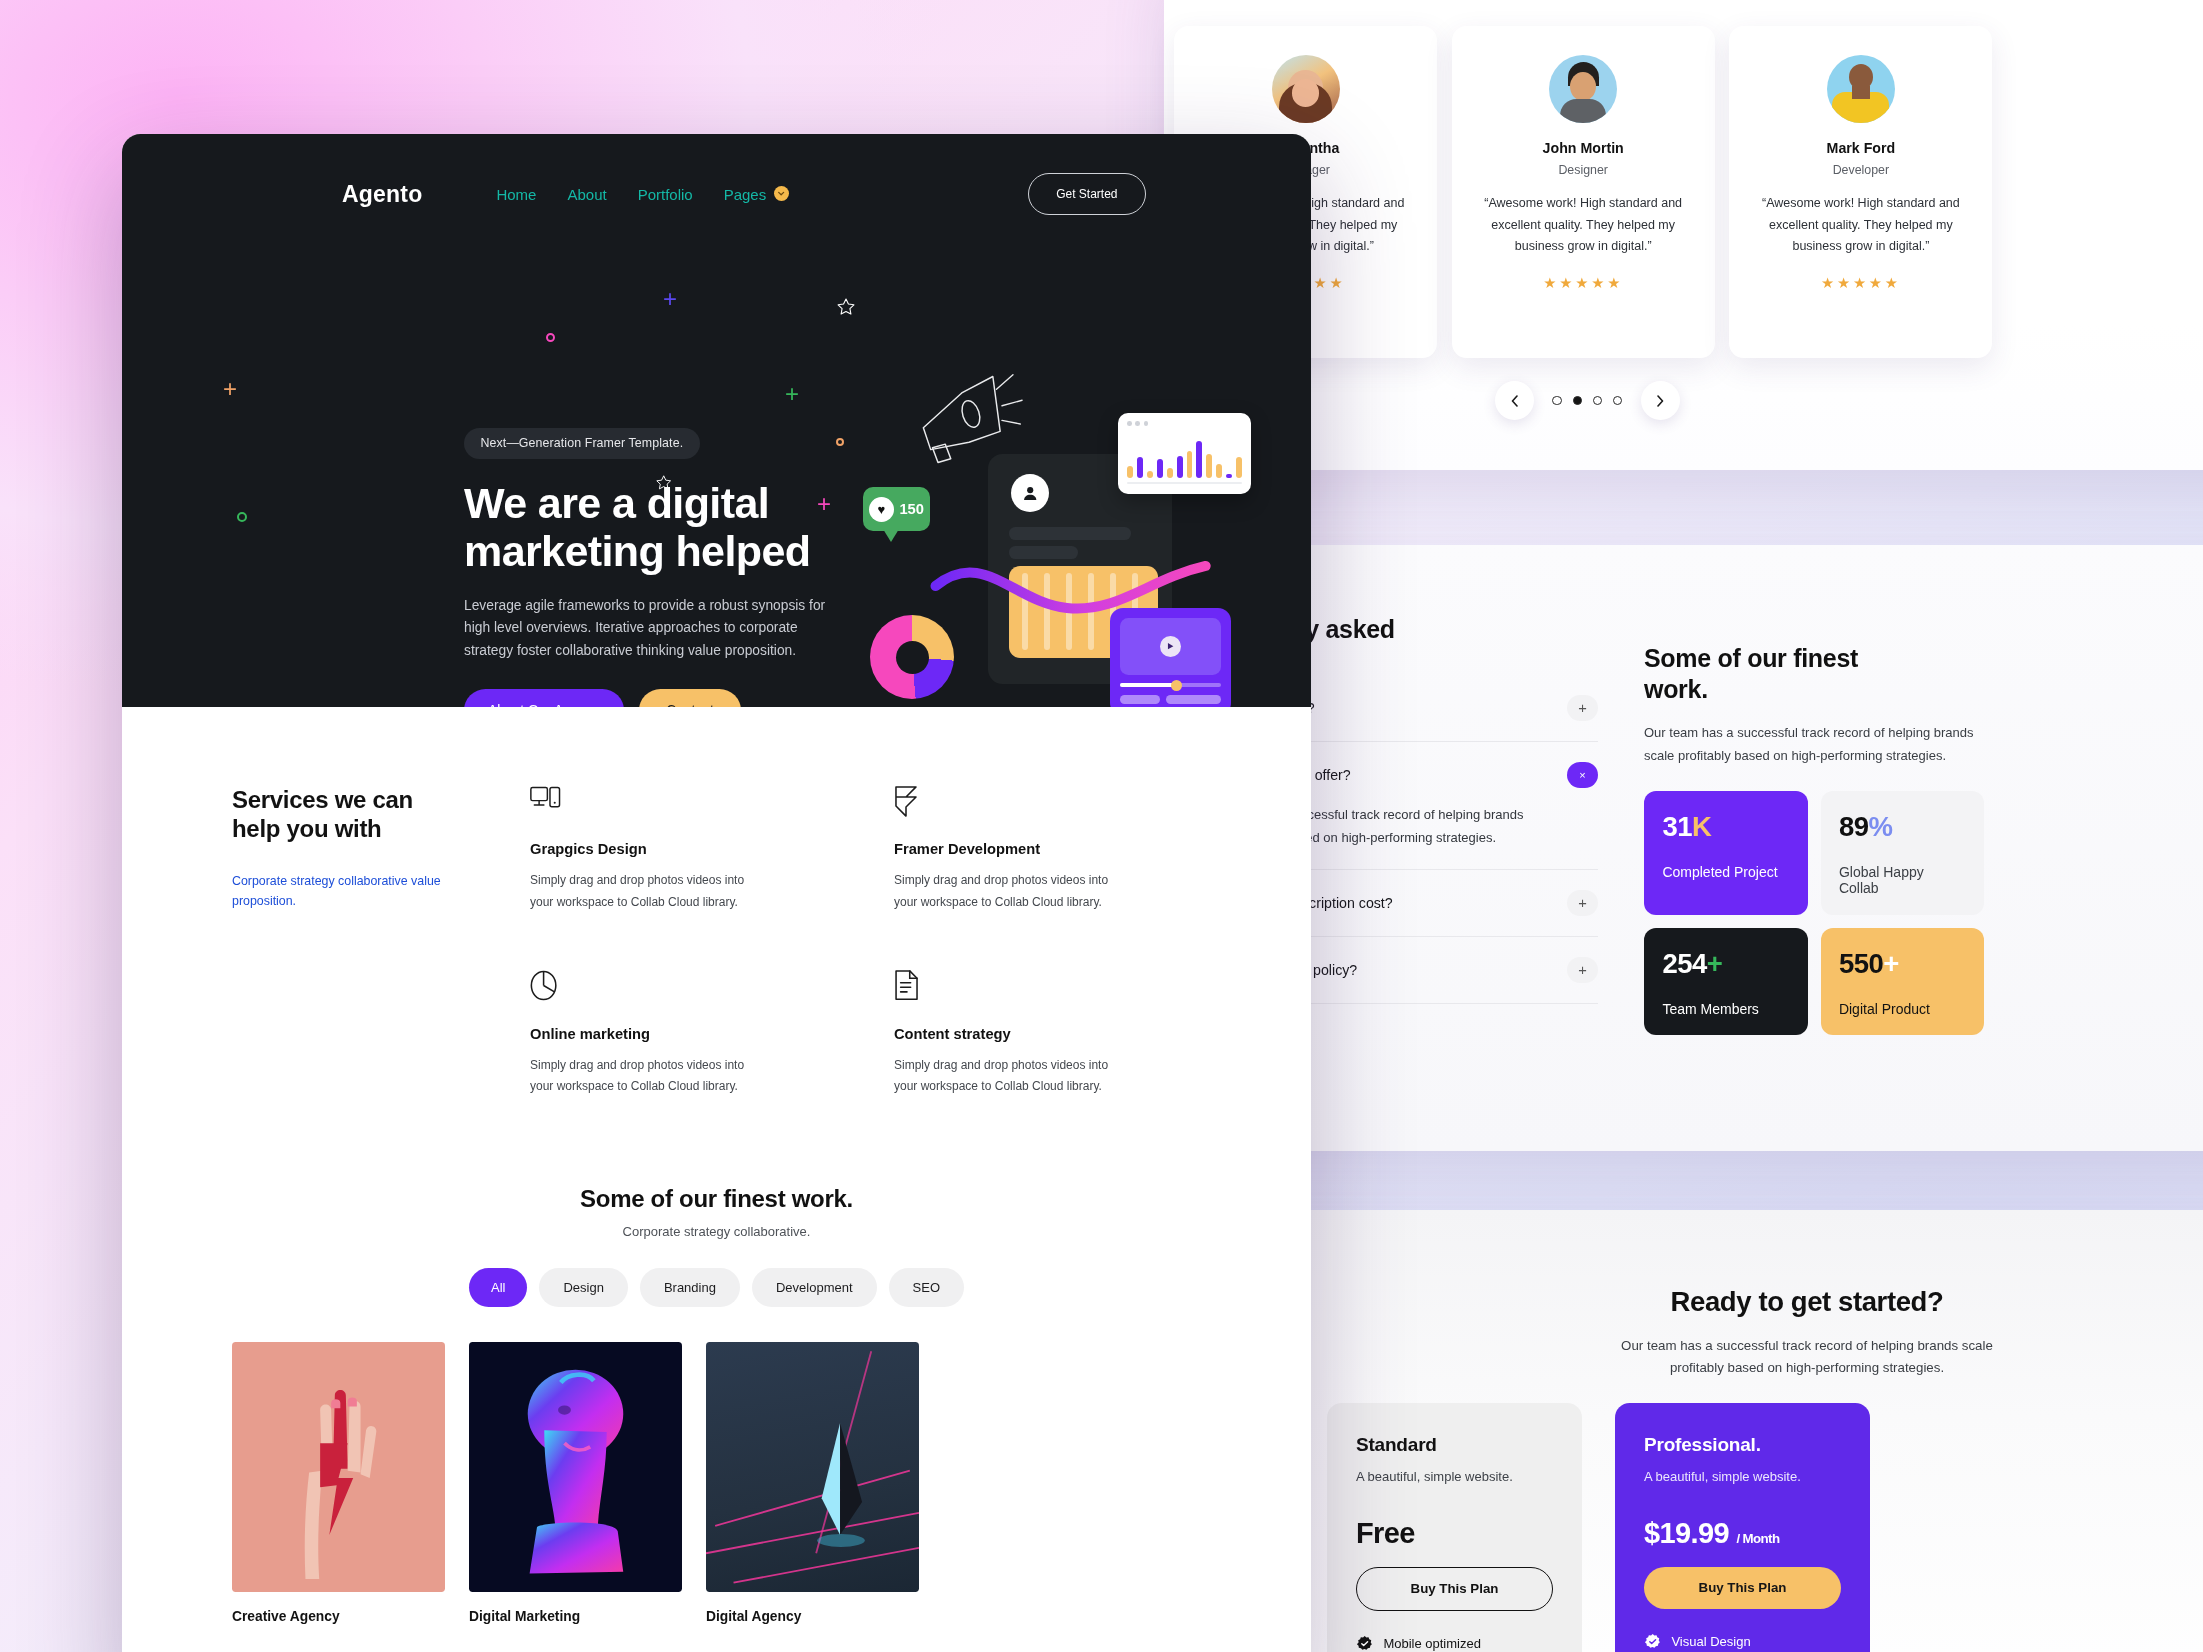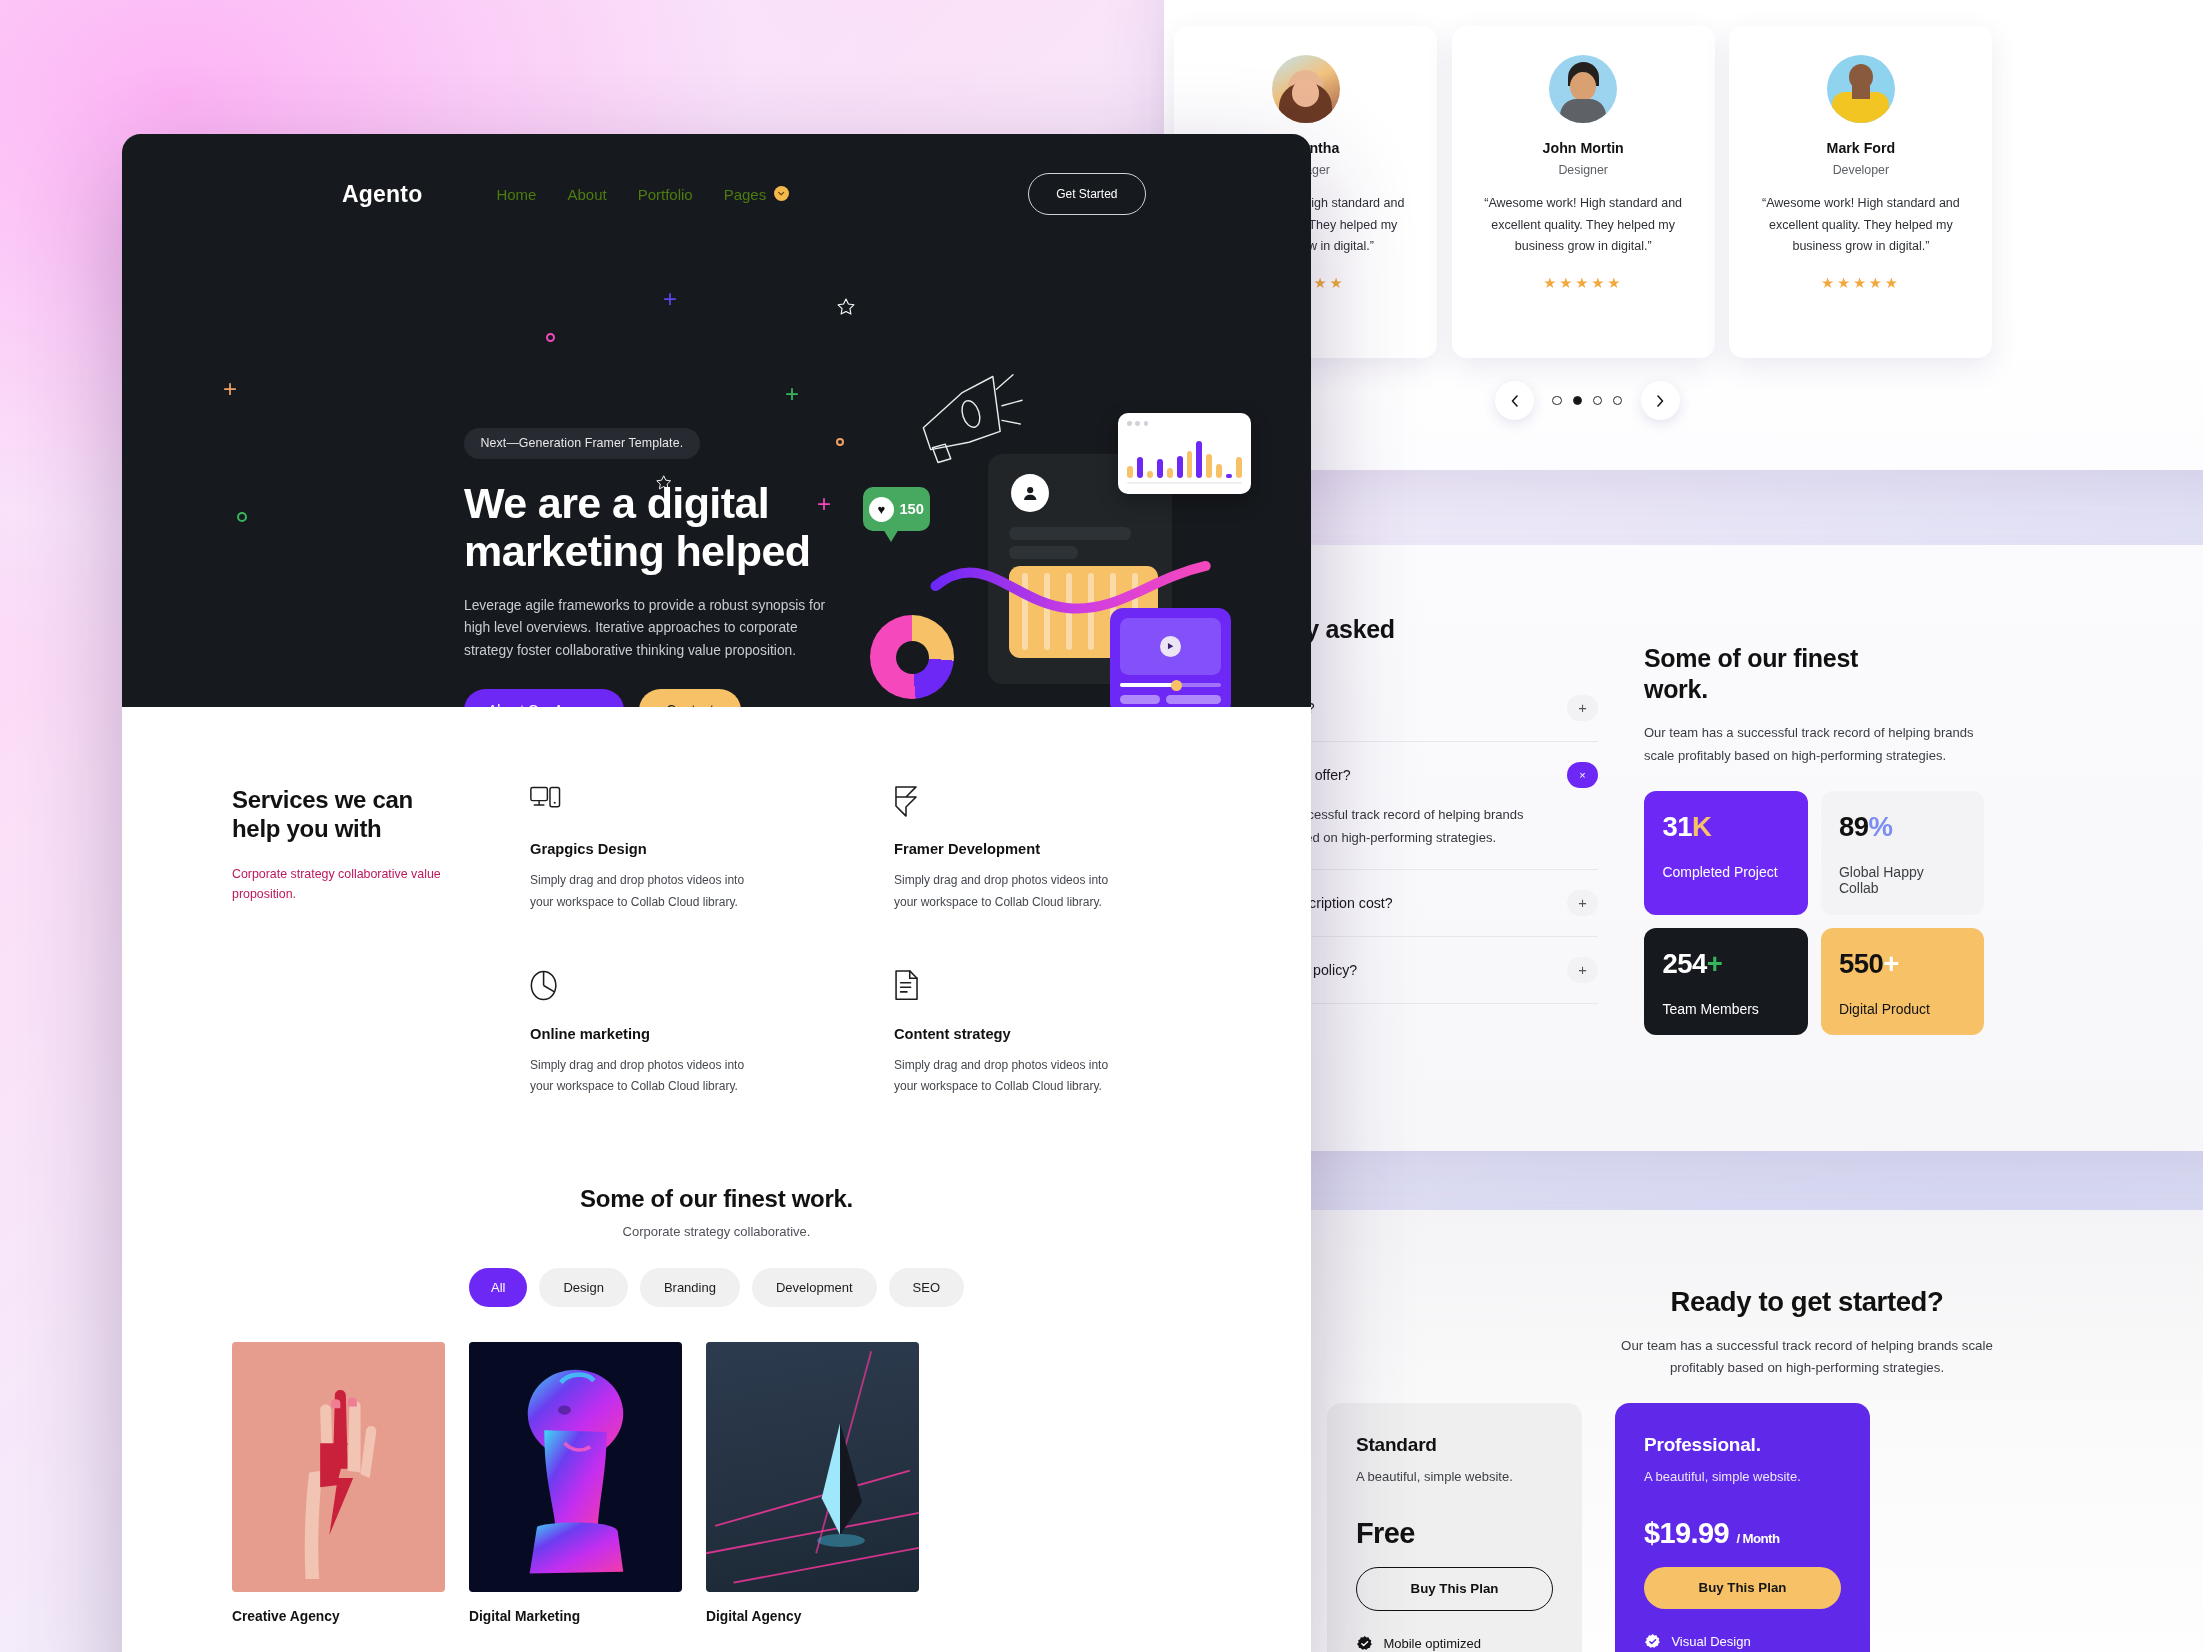--- a/index.html
+++ b/index.html
@@ -53,21 +53,21 @@
     height: 573px;
     background: #16191d;
     overflow: hidden;
   }
   .nav {
     position: absolute; left: 220px; top: 39px; right: 165px;
     display: flex; align-items: center; gap: 39px;
   }
   .brand { color: #fff; font-size: 23px; font-weight: 700; letter-spacing: 0.2px; }
   .nav-links { display: flex; align-items: center; gap: 31px; margin-left: 35px; }
-  .nav-link { color: #4d7c0f; font-size: 15px; }
+  .nav-link { color: #14b8a6; font-size: 15px; }
   .nav-link.with-badge { display: flex; gap: 7.3px; }
   .pill-badge {
     width: 15.6px; height: 15.6px; border-radius: 50%;
     background: #f5b94b; display: inline-flex; align-items: center; justify-content: center;
   }
   .pill-badge svg { display:block; }
   .cta-ghost {
     margin-left: auto;
     border: 1.5px solid #cfd2d8; color: #fff; background: transparent;
     border-radius: 917px; padding: 13px 27.5px; font-size: 12px;
@@ -166,21 +166,21 @@
     background: conic-gradient(#f7c168 0deg 95deg, #6d28f6 95deg 175deg, #f648bd 175deg 360deg); }
   .donut::after { content:""; position:absolute; left:26px; top:26px; width:33px; height:33px; border-radius:50%; background:#16191d; }
 
   .squiggle { left: 72px; top: 184px; }
 
   
   .site-body { padding: 0 0 55px; background: #fff; }
   .services { display: flex; padding: 79px 110px 0 110px; gap: 59px; }
   .services-head { width: 239px; flex: none; }
   .h2 { font-size: 24px; line-height: 1.2; font-weight: 700; color: #121212; letter-spacing: -0.3px; }
-  .muted { color: #be185d; font-size: 12.4px; line-height: 1.62; margin-top: 20px; }
+  .muted { color: #1d4ed8; font-size: 12.4px; line-height: 1.62; margin-top: 27px; }
   .svc-grid { display: grid; grid-template-columns: 1fr 1fr; gap: 57px 57px; flex: 1; }
   .svc-icon { height: 37px; color: #1c1c1c; }
   .svc-title { margin-top: 18.4px; font-size: 14.7px; font-weight: 700; color: #111; }
   .svc-desc { margin-top: 13px; color: #44484e; font-size: 12px; line-height: 1.78; max-width: 225px; }
 
   .work { text-align: center; padding: 88px 110px 0; }
   .work h2 { font-size: 24px; font-weight: 700; color: #111; letter-spacing: -0.3px; }
   .work .sub { color: #4e5258; font-size: 13px; margin-top: 11px; }
   .chips { display: flex; gap: 12px; justify-content: center; margin-top: 29px; }
   .chip {

